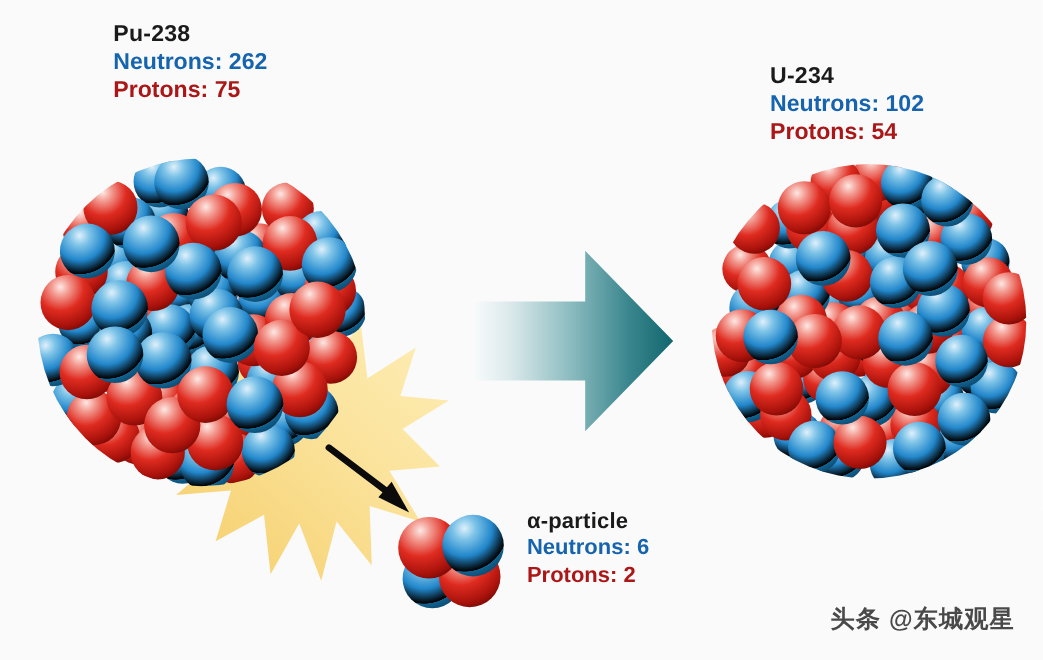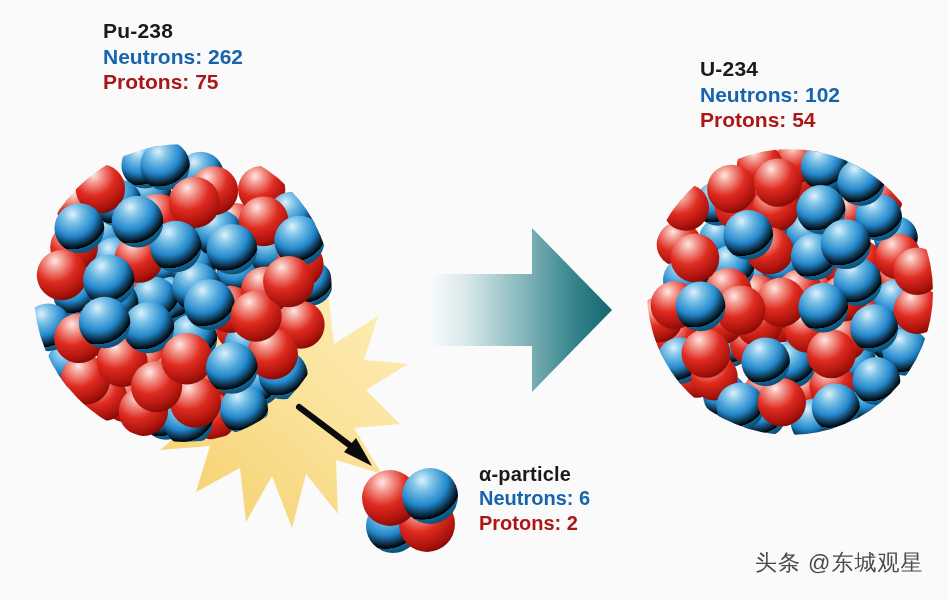--- a/index.html
+++ b/index.html
@@ -84,21 +84,21 @@
     left: 294px; top: 402px;
     width: 86px; height: 74px;
   }
   #emission-arrow svg { display: block; width: 100%; height: 100%; }
 
   
   #watermark {
     position: absolute;
     left: 755px; top: 548px;
     font-size: 22px;
-    font-weight: normal;
+    font-weight: bold;
     color: #3a3a3a;
     letter-spacing: 1px;
     white-space: nowrap;
     opacity: 0.92;
   }
 </style>
 </head>
 <body>
 
 <div id="stage">

